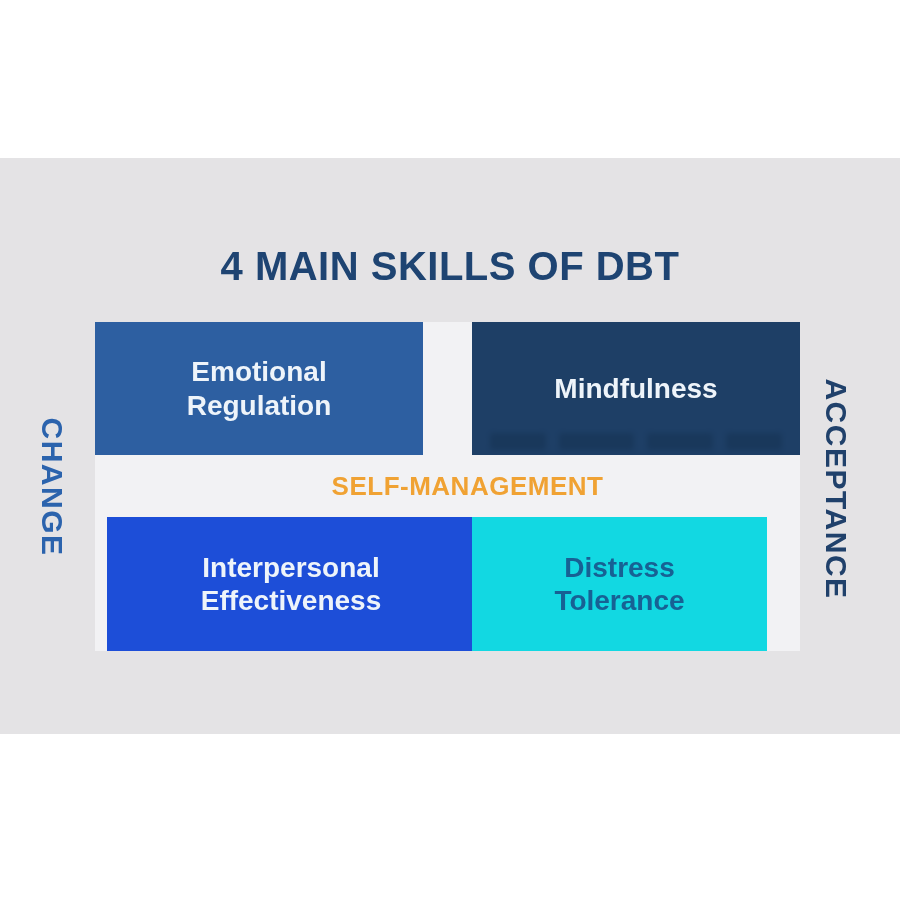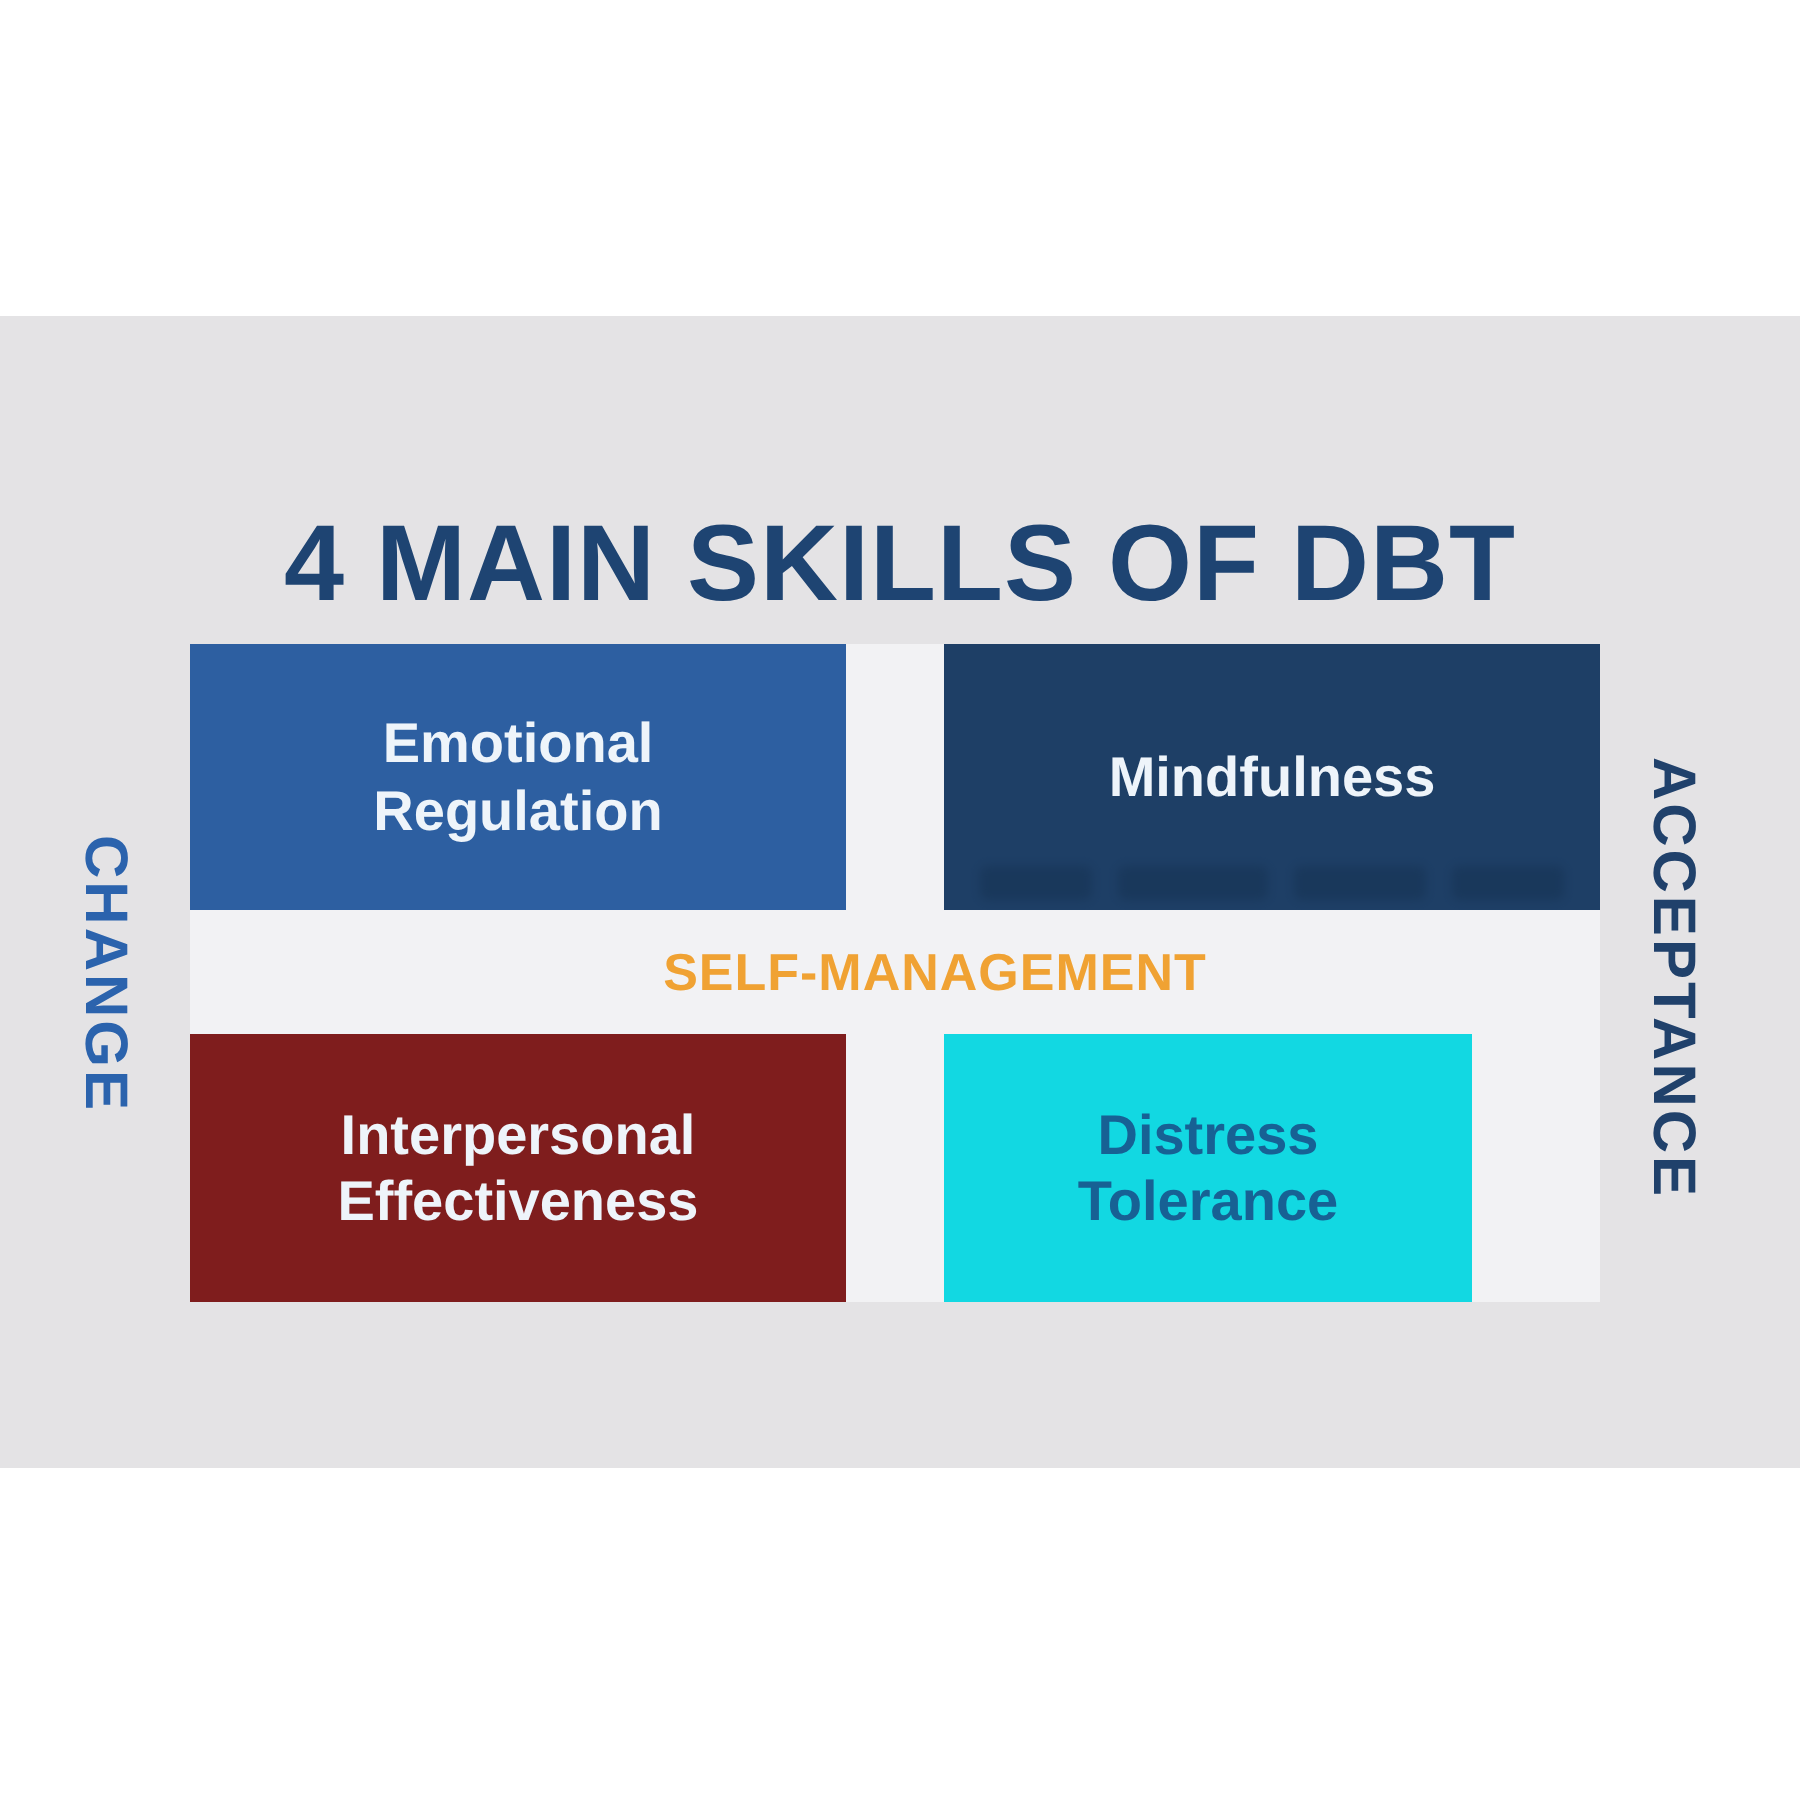--- a/index.html
+++ b/index.html
@@ -14,21 +14,21 @@
     position: absolute;
     left: 0; top: 158px;
     width: 900px; height: 576px;
     background: #e4e3e5;
   }
   .title {
     position: absolute;
     left: 0; top: 219px;
     width: 900px;
     text-align: center;
-    font-size: 54px;
+    font-size: 40px;
     line-height: 1;
     font-weight: 800;
     letter-spacing: 0.5px;
     color: #1e4472;
   }
   .grid {
     position: absolute;
     left: 95px; top: 322px;
     width: 705px; height: 329px;
     background: #f2f2f4;
@@ -39,22 +39,22 @@
     align-items: center;
     justify-content: center;
     text-align: center;
     font-size: 28px;
     font-weight: 600;
     line-height: 1.18;
   }
   .box .label { max-width: 230px; }
   .box.tl { left: 0;     top: 0;     width: 328px; height: 133px; background: #2d5fa1; color: #eef4fa; }
   .box.tr { left: 377px; top: 0;     width: 328px; height: 133px; background: #1e3f66; color: #eef4fa; }
-  .box.bl { left: 0;     top: 195px; width: 328px; height: 134px; background: #7f1d1d; color: #eef4fa; }
-  .box.br { left: 377px; top: 195px; width: 264px; height: 134px; background: #12d8e2; color: #176194; }
+  .box.bl { left: 12px;     top: 195px; width: 368px; height: 134px; background: #1d4ed8; color: #eef4fa; }
+  .box.br { left: 377px; top: 195px; width: 295px; height: 134px; background: #12d8e2; color: #176194; }
   .center-row {
     position: absolute;
     left: 0; top: 133px;
     width: 705px; height: 62px;
     display: flex;
     align-items: center;
     justify-content: center;
     font-size: 26px;
     font-weight: 800;
     letter-spacing: 0.5px;

